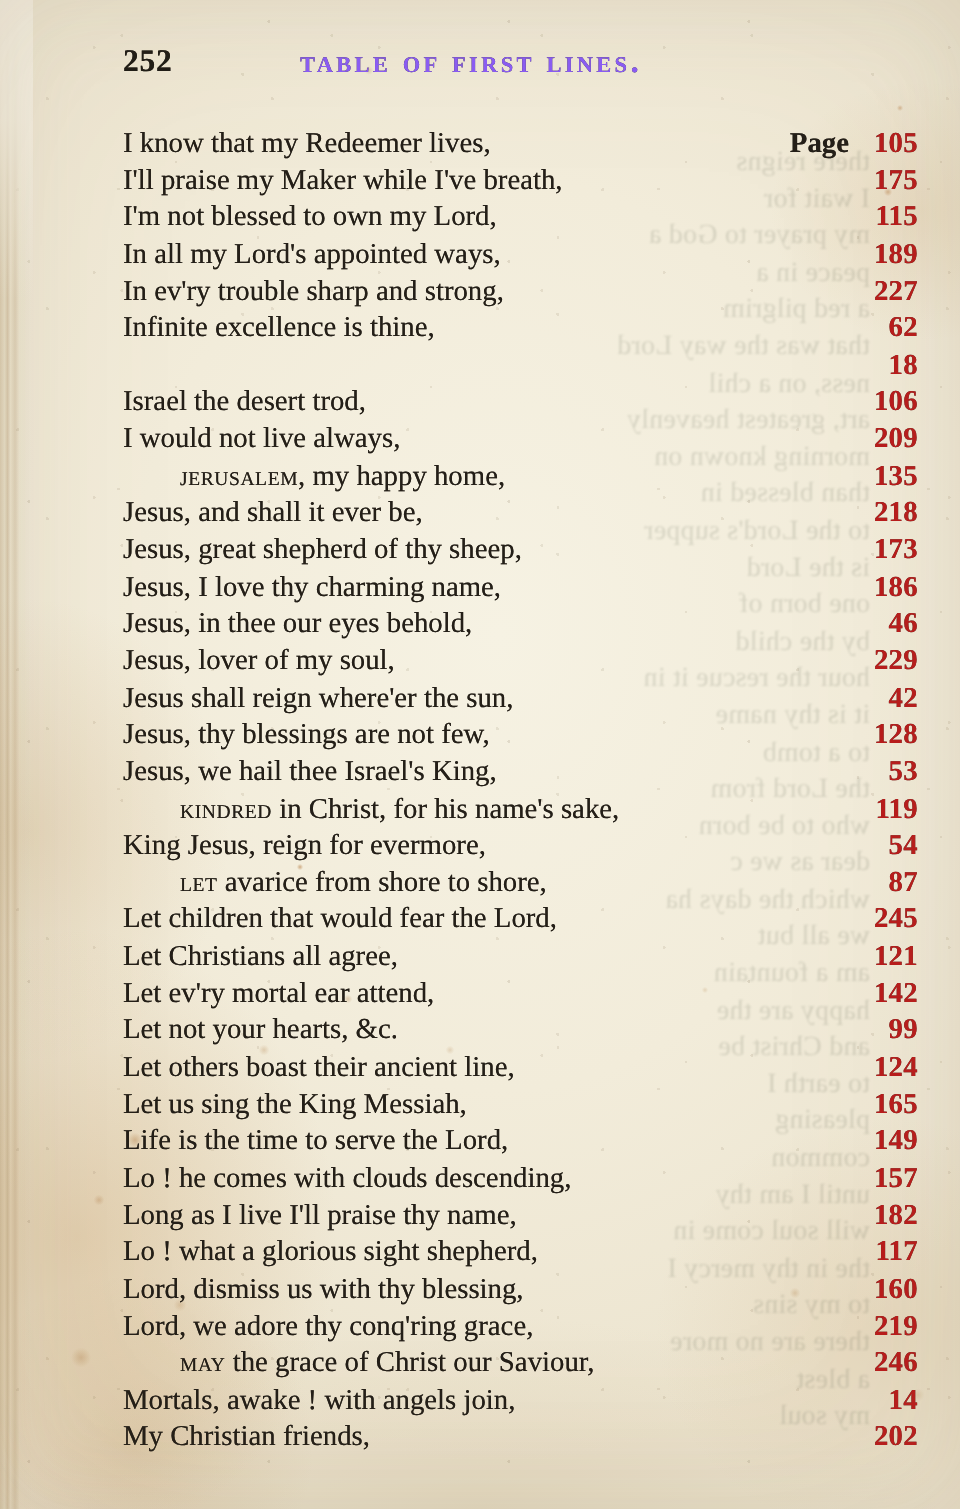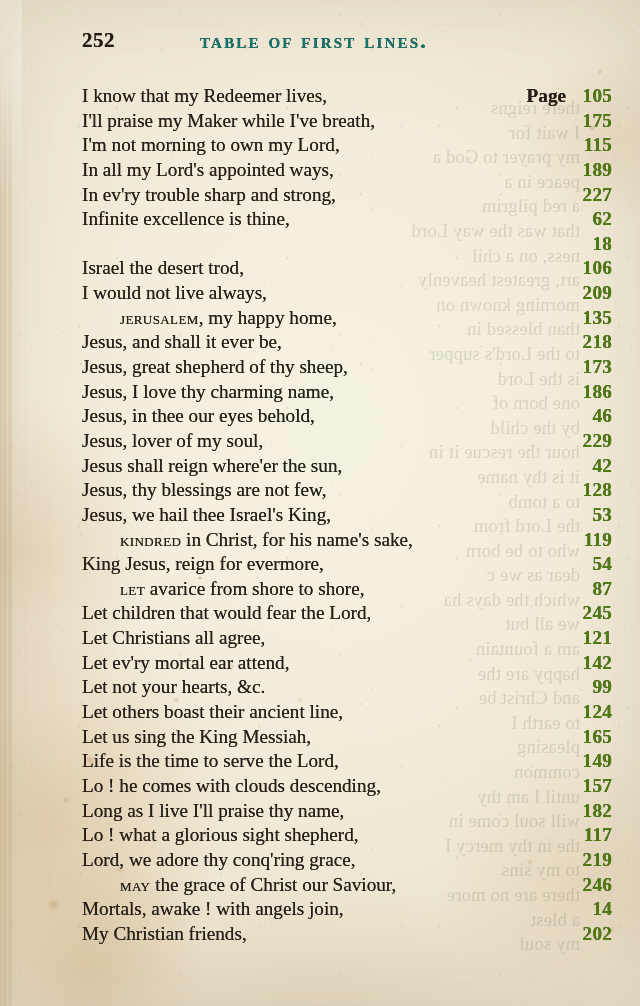--- a/index.html
+++ b/index.html
@@ -147,21 +147,21 @@
     letter-spacing: 0.5px;
     color: #1f1c16;
   }
   .running-title {
     position: absolute;
     left: 118px;
     top: 0;
     font-size: 22px;
     font-weight: bold;
     letter-spacing: 2.2px;
-    color: #0f766e;
+    color: #8b5cf6;
     font-variant: small-caps;
     text-transform: lowercase;
   }
   .running-title::first-letter { font-size: 1em; }
 
   .lines {
     position: absolute;
     top: 84px;
     left: 82px;
     width: 530px;
@@ -192,21 +192,21 @@
     margin-left: 12px;
   }
 
   .pageno {
     position: absolute;
     right: 0;
     top: 0;
     font-weight: bold;
     font-size: 19.2px;
     letter-spacing: 0.2px;
-    color: #4d7c0f;
+    color: #b91c1c;
   }
   .page-label {
     position: absolute;
     right: 46px;
     top: 0;
     font-size: 19.2px;
     color: #241f18;
     font-weight: bold;
   }
 
@@ -275,21 +275,21 @@
   <div class="content">
 
     <div class="header">
       <div class="folio">252</div>
       <div class="running-title">TABLE OF FIRST LINES.</div>
     </div>
 
     <div class="lines" id="lines">
         <div class="line"><span class="first-line-text">I know that my Redeemer lives,</span><span class="page-label">Page</span><span class="pageno">105</span></div>
         <div class="line"><span class="first-line-text">I'll praise my Maker while I've breath,</span><span class="pageno">175</span></div>
-        <div class="line"><span class="first-line-text">I'm not morning to own my Lord,</span><span class="pageno">115</span></div>
+        <div class="line"><span class="first-line-text">I'm not blessed to own my Lord,</span><span class="pageno">115</span></div>
         <div class="line"><span class="first-line-text">In all my Lord's appointed ways,</span><span class="pageno">189</span></div>
         <div class="line"><span class="first-line-text">In ev'ry trouble sharp and strong,</span><span class="pageno">227</span></div>
         <div class="line"><span class="first-line-text">Infinite excellence is thine,</span><span class="pageno">62</span></div>
         <div class="line"><span class="pageno">18</span></div>
         <div class="line"><span class="first-line-text">Israel the desert trod,</span><span class="pageno">106</span></div>
         <div class="line"><span class="first-line-text">I would not live always,</span><span class="pageno">209</span></div>
         <div class="line indent"><span class="first-line-text"><span class="sc">Jerusalem</span><span>, my happy home,</span></span><span class="pageno">135</span></div>
         <div class="line"><span class="first-line-text">Jesus, and shall it ever be,</span><span class="pageno">218</span></div>
         <div class="line"><span class="first-line-text">Jesus, great shepherd of thy sheep,</span><span class="pageno">173</span></div>
         <div class="line"><span class="first-line-text">Jesus, I love thy charming name,</span><span class="pageno">186</span></div>
@@ -304,20 +304,21 @@
         <div class="line"><span class="first-line-text">Let children that would fear the Lord,</span><span class="pageno">245</span></div>
         <div class="line"><span class="first-line-text">Let Christians all agree,</span><span class="pageno">121</span></div>
         <div class="line"><span class="first-line-text">Let ev'ry mortal ear attend,</span><span class="pageno">142</span></div>
         <div class="line"><span class="first-line-text">Let not your hearts, &amp;c.</span><span class="pageno">99</span></div>
         <div class="line"><span class="first-line-text">Let others boast their ancient line,</span><span class="pageno">124</span></div>
         <div class="line"><span class="first-line-text">Let us sing the King Messiah,</span><span class="pageno">165</span></div>
         <div class="line"><span class="first-line-text">Life is the time to serve the Lord,</span><span class="pageno">149</span></div>
         <div class="line"><span class="first-line-text">Lo ! he comes with clouds descending,</span><span class="pageno">157</span></div>
         <div class="line"><span class="first-line-text">Long as I live I'll praise thy name,</span><span class="pageno">182</span></div>
         <div class="line"><span class="first-line-text">Lo ! what a glorious sight shepherd,</span><span class="pageno">117</span></div>
+        <div class="line"><span class="first-line-text">Lord, dismiss us with thy blessing,</span><span class="pageno">160</span></div>
         <div class="line"><span class="first-line-text">Lord, we adore thy conq'ring grace,</span><span class="pageno">219</span></div>
         <div class="line indent"><span class="first-line-text"><span class="sc">May</span><span> the grace of Christ our Saviour,</span></span><span class="pageno">246</span></div>
         <div class="line"><span class="first-line-text">Mortals, awake ! with angels join,</span><span class="pageno">14</span></div>
         <div class="line"><span class="first-line-text">My Christian friends,</span><span class="pageno">202</span></div>
       </div>
 
   </div>
 
   <div class="gutter"></div>
   <div class="gutter-fade-top"></div>

